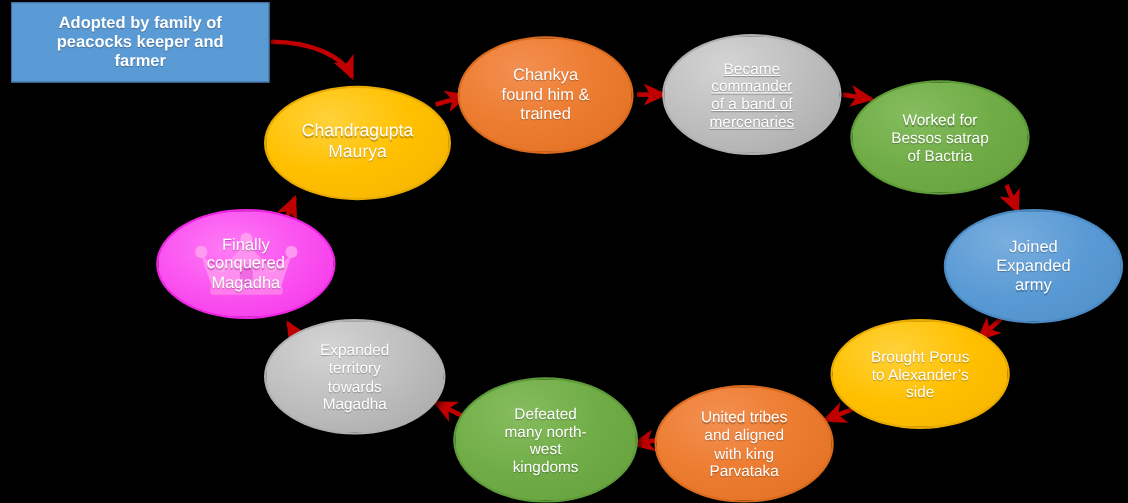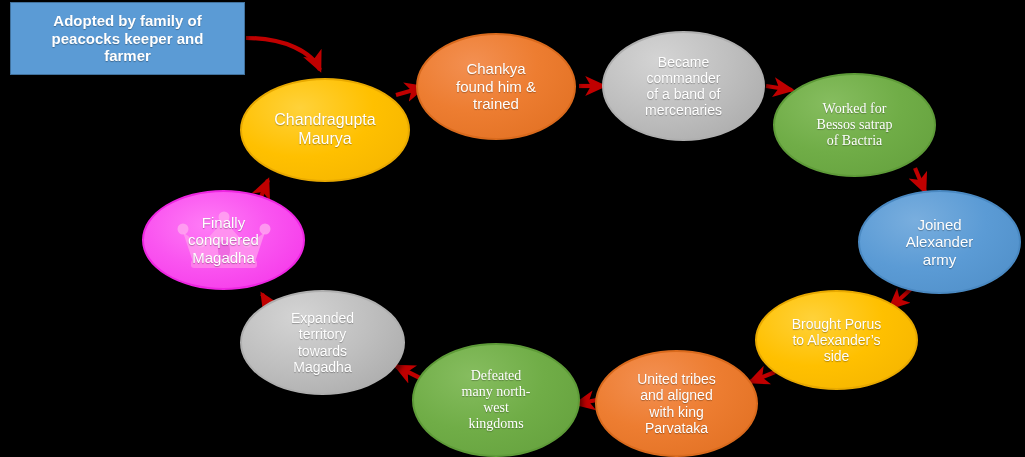--- a/index.html
+++ b/index.html
@@ -71,21 +71,20 @@
   }
   .sk-gray {
     background: radial-gradient(ellipse at 35% 25%, #D4D4D4 0%, #BFBFBF 48%, #A6A6A6 100%);
     border: 2px solid #AFAFAF;
     box-shadow: 3px 4px 5px rgba(0,0,0,0.5);
   }
   .sk-green {
     background: radial-gradient(ellipse at 35% 28%, #86BD5F 0%, #70AD47 48%, #639F3C 100%);
     border: 2px solid #5E9B38;
     box-shadow: 3px 4px 5px rgba(0,0,0,0.5);
-    font-family: Liberation Serif, serif;
   }
   .sk-blue {
     background: radial-gradient(ellipse at 35% 28%, #79AEDE 0%, #5B9BD5 48%, #4E8DC6 100%);
     border: 2px solid #4A89C2;
     box-shadow: 3px 4px 5px rgba(0,0,0,0.5);
   }
   .sk-magenta {
     background: radial-gradient(ellipse at 40% 35%, #FF7CF6 0%, #FA55F0 45%, #F431E8 100%);
     border: 2px solid #EE25E2;
     box-shadow: 3px 4px 6px rgba(0,0,0,0.5);
@@ -137,36 +136,36 @@
     <span class="label">Chandragupta
 Maurya</span>
   </div>
 
   <div class="node ellipse sk-orange" style="left:416px; top:33px; width:160px; height:107px; font-size:15px;">
     <span class="label">Chankya
 found him &amp;
 trained</span>
   </div>
 
-  <div class="node ellipse sk-gray" style="left:602px; top:31px; width:163px; height:110px; font-size:14px;">
+  <div class="node ellipse sk-gray" style="left:602px; top:31px; width:163px; height:110px; font-size:14px;text-decoration:underline;">
     <span class="label">Became
 commander
 of a band of
 mercenaries</span>
   </div>
 
   <div class="node ellipse sk-green" style="left:773px; top:73px; width:163px; height:104px; font-size:14px;">
     <span class="label">Worked for
 Bessos satrap
 of Bactria</span>
   </div>
 
   <div class="node ellipse sk-blue" style="left:858px; top:190px; width:163px; height:104px; font-size:15px;">
     <span class="label">Joined
-Alexander
+Expanded
 army</span>
   </div>
 
   <div class="node ellipse sk-yellow" style="left:755px; top:290px; width:163px; height:100px; font-size:14px;">
     <span class="label">Brought Porus
 to Alexander’s
 side</span>
   </div>
 
   <div class="node ellipse sk-orange" style="left:595px; top:350px; width:163px; height:107px; font-size:14px;justify-content:center;">

